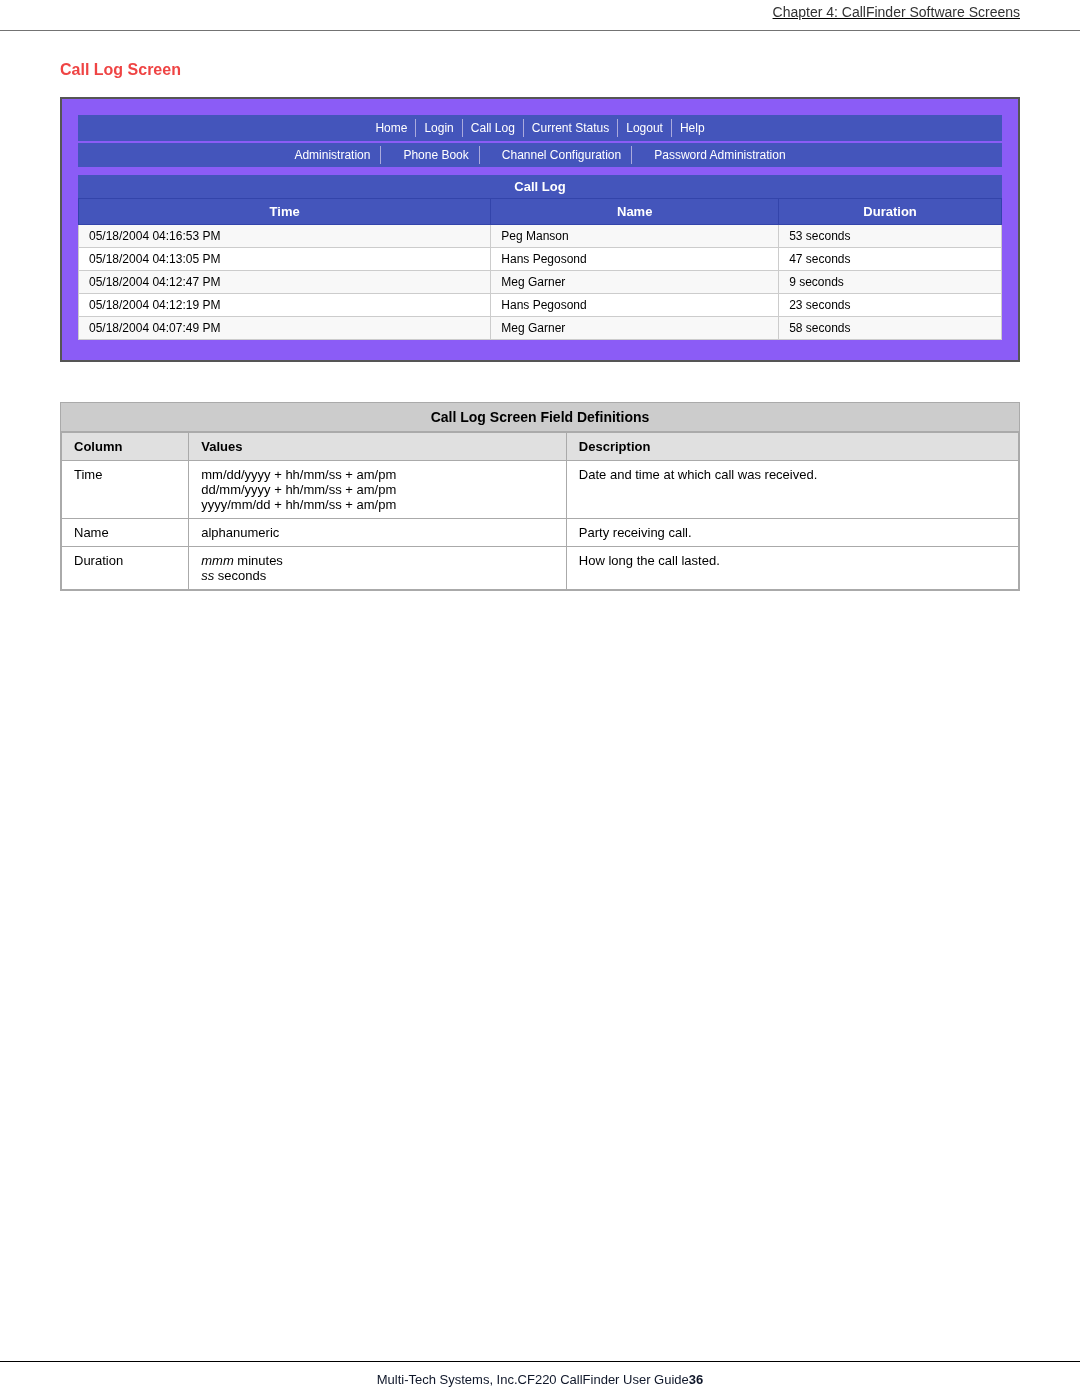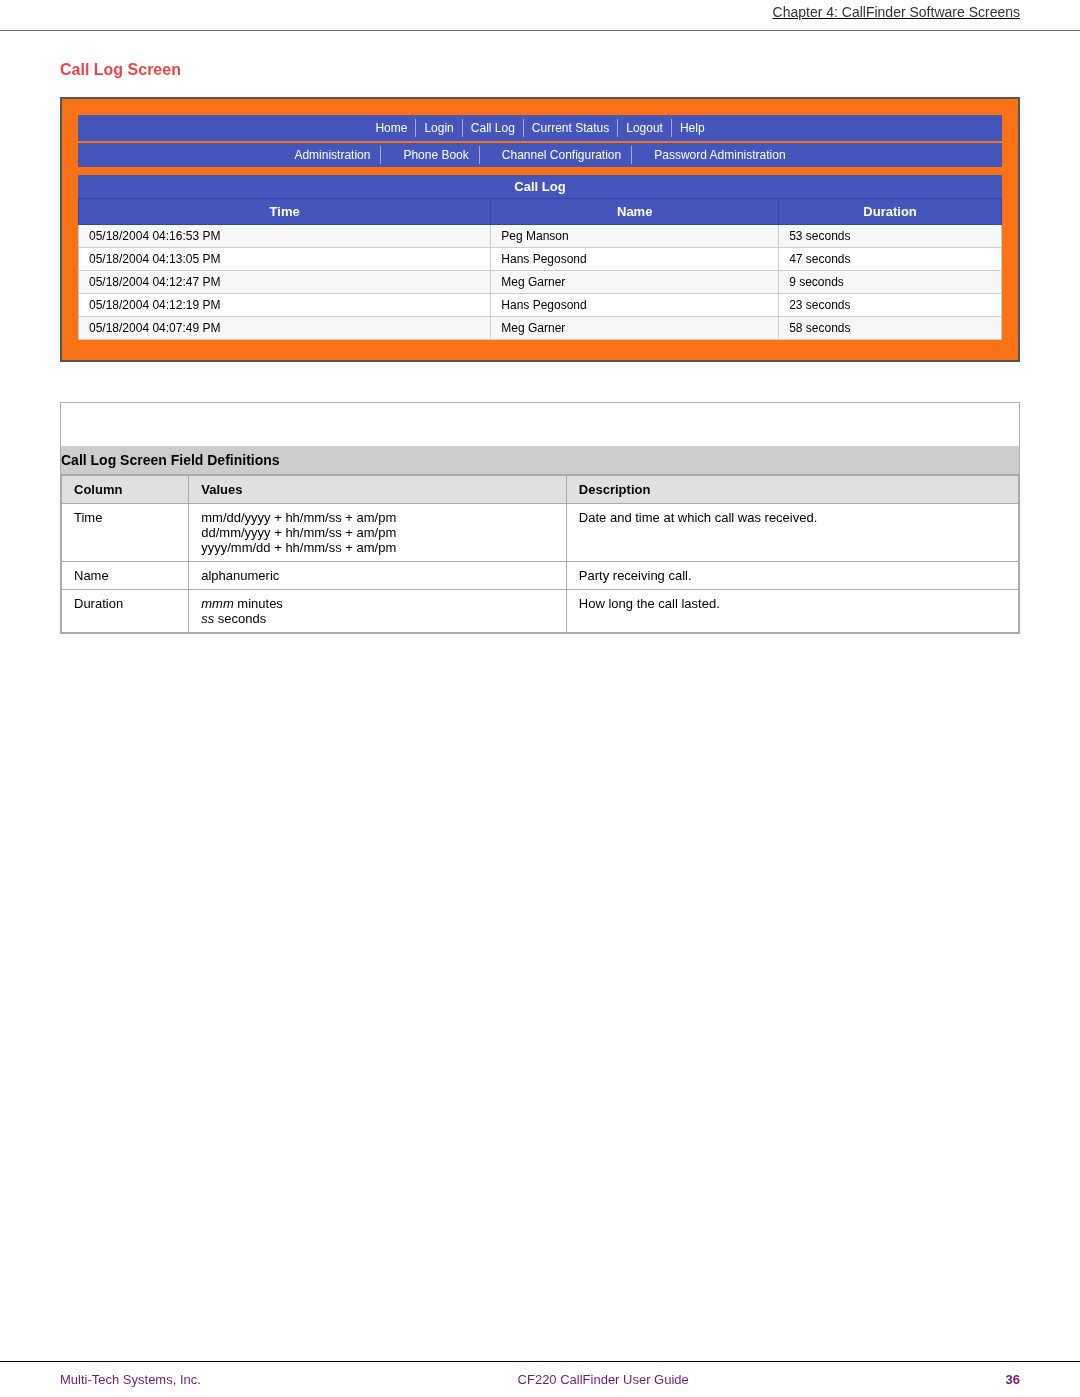--- a/index.html
+++ b/index.html
@@ -37,21 +37,21 @@
       font-weight: bold;
       color: #ef4444;
       margin-bottom: 18px;
     }
 
     
     .screenshot-box {
       border: 2px solid #555;
       padding: 16px 16px 20px 16px;
       margin-bottom: 40px;
-      background: #f97316;
+      background: #8b5cf6;
     }
 
     
     .nav-bar-primary {
       background: #4455bb;
       padding: 4px 10px;
       margin-bottom: 2px;
       display: flex;
       align-items: center;
       justify-content: center;
@@ -121,26 +121,25 @@
       background: #f8f8f8;
     }
 
     
     .definitions-table-wrapper {
       border: 1px solid #aaa;
       margin-bottom: 40px;
     }
     .definitions-title {
       background: #cccccc;
-      text-align: left;
+      text-align: center;
       font-weight: bold;
       font-size: 14px;
       padding: 6px 0;
       border-bottom: 1px solid #aaa;
-      margin-top: 43px;
     }
     .definitions-table {
       width: 100%;
       border-collapse: collapse;
     }
     .definitions-table thead tr th {
       background: #e0e0e0;
       font-weight: bold;
       font-size: 13px;
       padding: 6px 12px;
@@ -159,25 +158,25 @@
     }
 
     
     .page-footer {
       position: absolute;
       bottom: 0;
       left: 0;
       right: 0;
       border-top: 1px solid #000;
       display: flex;
-      justify-content: space-between;
+      justify-content: center;
       align-items: center;
       padding: 10px 60px;
       font-size: 13px;
-      color: #701a75;
+      color: #0f172a;
     }
     .footer-center {
       text-align: center;
     }
     .footer-right {
       font-weight: bold;
     }
   </style>
 </head>
 <body>

